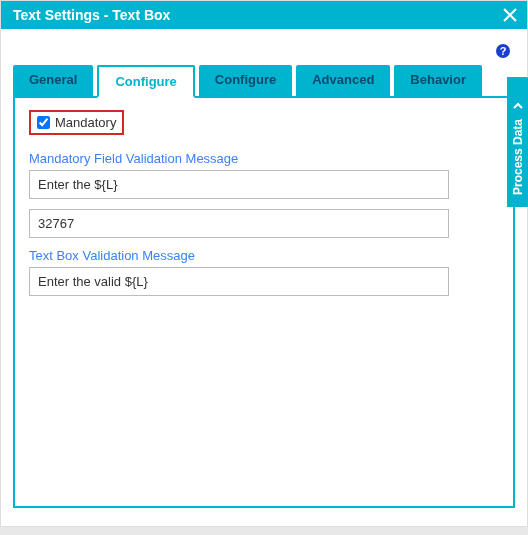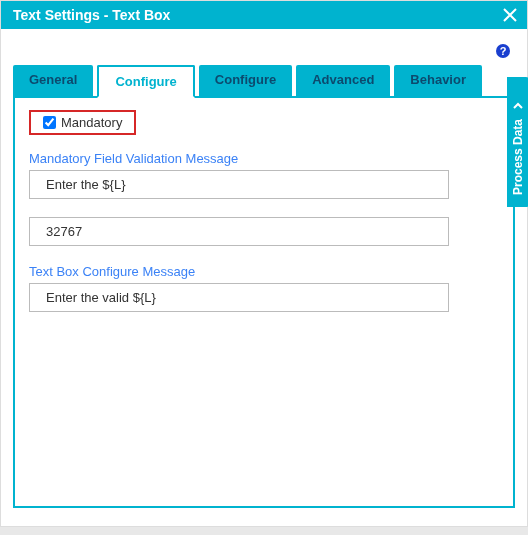--- a/index.html
+++ b/index.html
@@ -45,38 +45,38 @@
     border: 2px solid #00b3cf;
     border-top: none;
     padding: 12px 14px 120px 14px;
     min-height: 410px;
     position: relative;
   }
   .checkbox-row {
     display: inline-flex;
     align-items: center;
     border: 2px solid #d62727;
-    padding: 3px 12px;
+    padding: 3px 6px;
     margin-bottom: 10px;
   }
   .checkbox-row input { margin-right: 5px; }
   .field-label {
     color: #3b82f6;
     font-size: 13px;
     margin: 6px 0 4px 0;
   }
   .text-input {
     width: 100%;
     max-width: 420px;
     border: 1px solid #bbb;
-    padding: 6px 16px;
+    padding: 6px 8px;
     font-size: 13px;
     color: #333;
     display: block;
-    margin-bottom: 18px;
+    margin-bottom: 10px;
   }
   .side-drawer {
     position: absolute;
     right: -2px;
     top: 48px;
     background: #00b3cf;
     color: #fff;
     writing-mode: vertical-rl;
     transform: rotate(180deg);
     padding: 12px 4px;
@@ -137,21 +137,21 @@
       <label class="checkbox-row">
         <input type="checkbox" checked="" style="">
         <span>Mandatory</span>
       </label>
 
       <div class="field-label">Mandatory Field Validation Message</div>
       <input type="text" class="text-input" value="Enter the ${L}" style="">
 
       <input type="text" class="text-input" value="32767" style="">
 
-      <div class="field-label">Text Box Configure Message</div>
+      <div class="field-label">Text Box Validation Message</div>
       <input type="text" class="text-input" value="Enter the valid ${L}" style="">
 
     </div>
 
     <div class="side-drawer">
       <span>Process Data</span>
       <span class="chev">
         <svg width="10" height="10" viewBox="0 0 10 10">
             <path d="M3 1 L7 5 L3 9" stroke="#fff" stroke-width="2" fill="none"></path>
           </svg>

